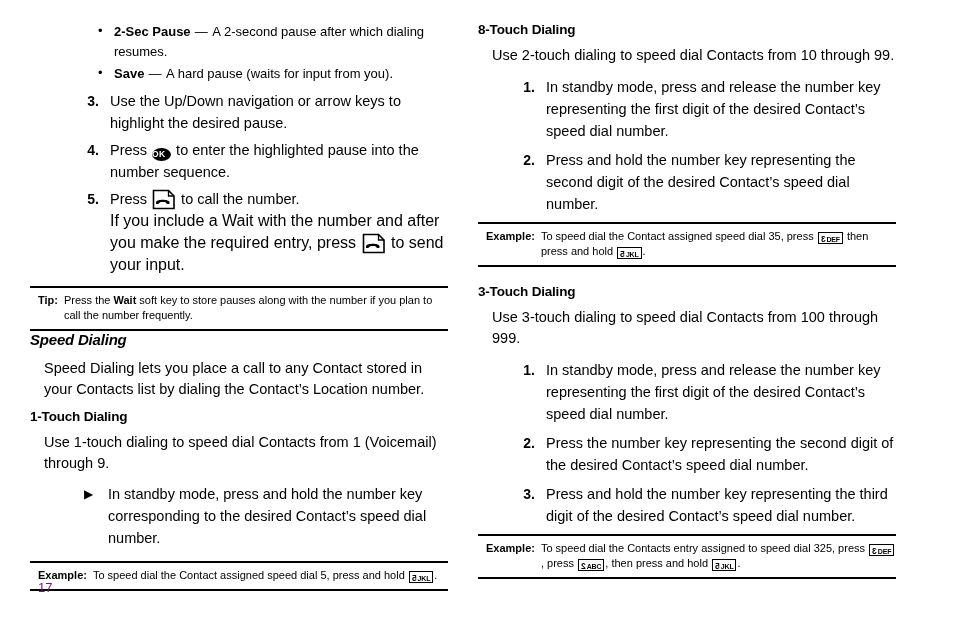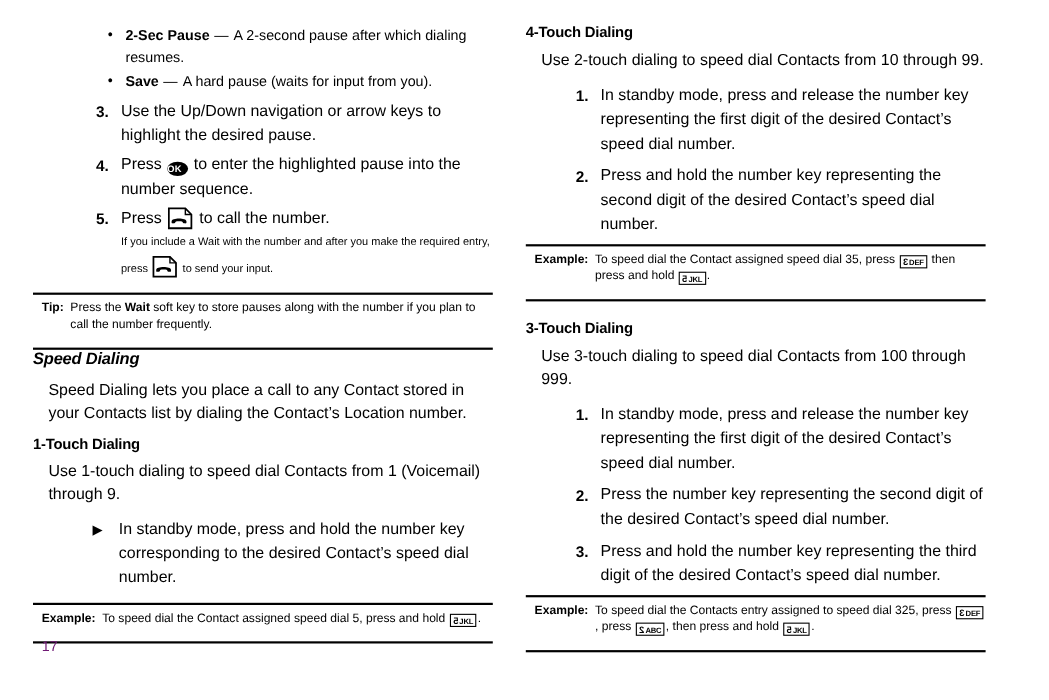--- a/index.html
+++ b/index.html
@@ -119,29 +119,29 @@
     line-height: 22px;
   }
   .tri-item .marker {
     position: absolute;
     left: 0;
     top: 0px;
     font-size: 12px;
   }
 
   .cont-line {
-    font-size: 10px;
+    font-size: 16px;
     line-height: 22px;
   }
 
   
   .rule-box {
     border-top: 2.6px solid #000;
     border-bottom: 2.6px solid #000;
-    padding: 5px 0 13px 0;
+    padding: 5px 0 6px 0;
     margin: 7px 0 0 0;
   }
   .note-row {
     display: flex;
     align-items: flex-start;
     font-size: 11px;
     line-height: 15px;
   }
   .note-label {
     font-weight: bold;
@@ -286,21 +286,21 @@
           <span class="note-body"><span>To speed dial the Contact assigned speed dial 5, press and hold </span><span class="num-key"><span class="kd">5</span><span class="kl">JKL</span></span><span>.</span></span>
         </div>
       </div>
     </div>
 
   </div>
 
   <div class="column col-right">
 
     <div>
-      <div class="sub-title">4-Touch Dialing</div>
+      <div class="sub-title">8-Touch Dialing</div>
       <div class="body-indent" style="margin-bottom:10px;">Use 2-touch dialing to speed dial Contacts from 10 through 99.</div>
 
       <ol class="num-list">
         <li class="num-item-r">
           <span class="marker">1.</span>
           <span>In standby mode, press and release the number key representing the first digit of the desired Contact’s speed dial number.</span>
         </li>
         <li class="num-item-r">
           <span class="marker">2.</span>
           <span>Press and hold the number key representing the second digit of the desired Contact’s speed dial number.</span>

